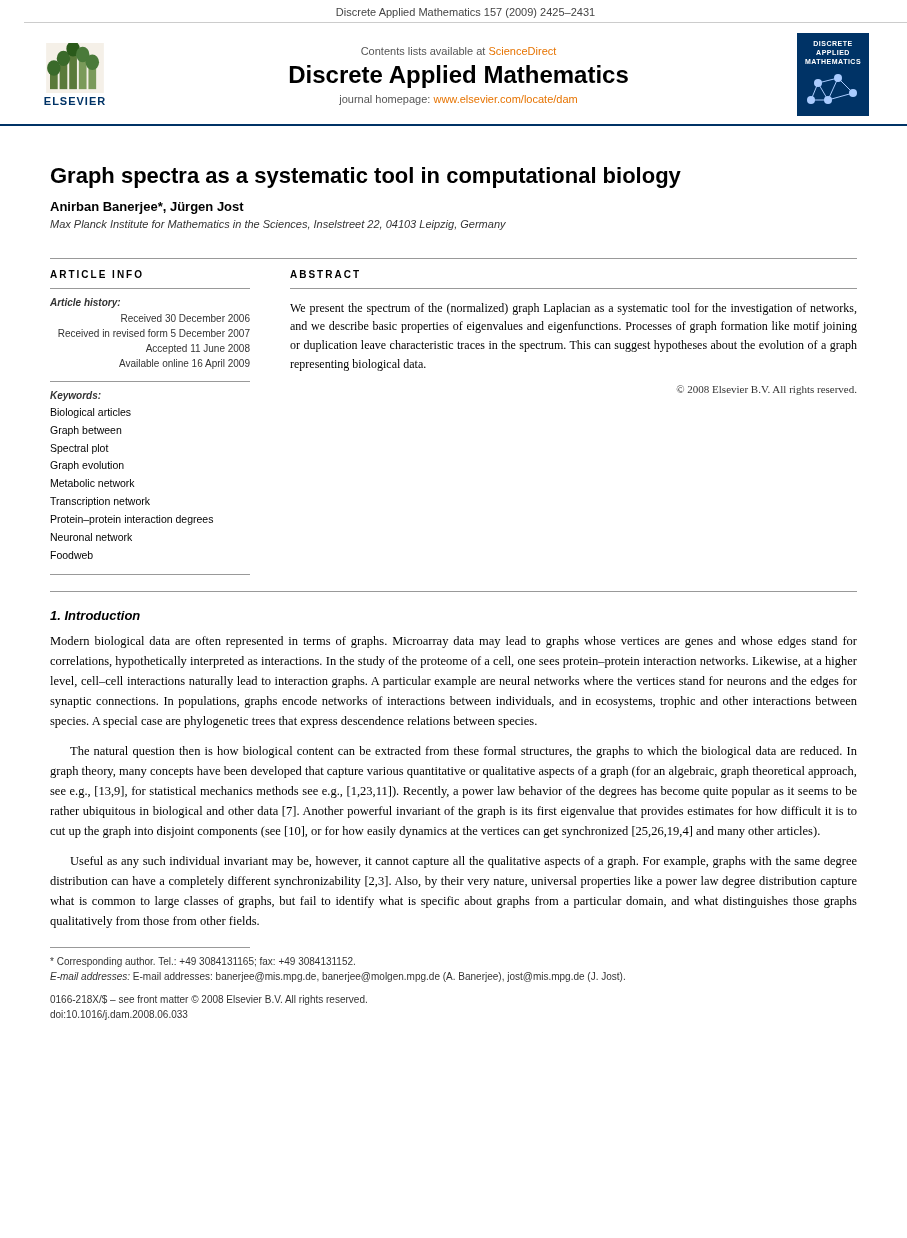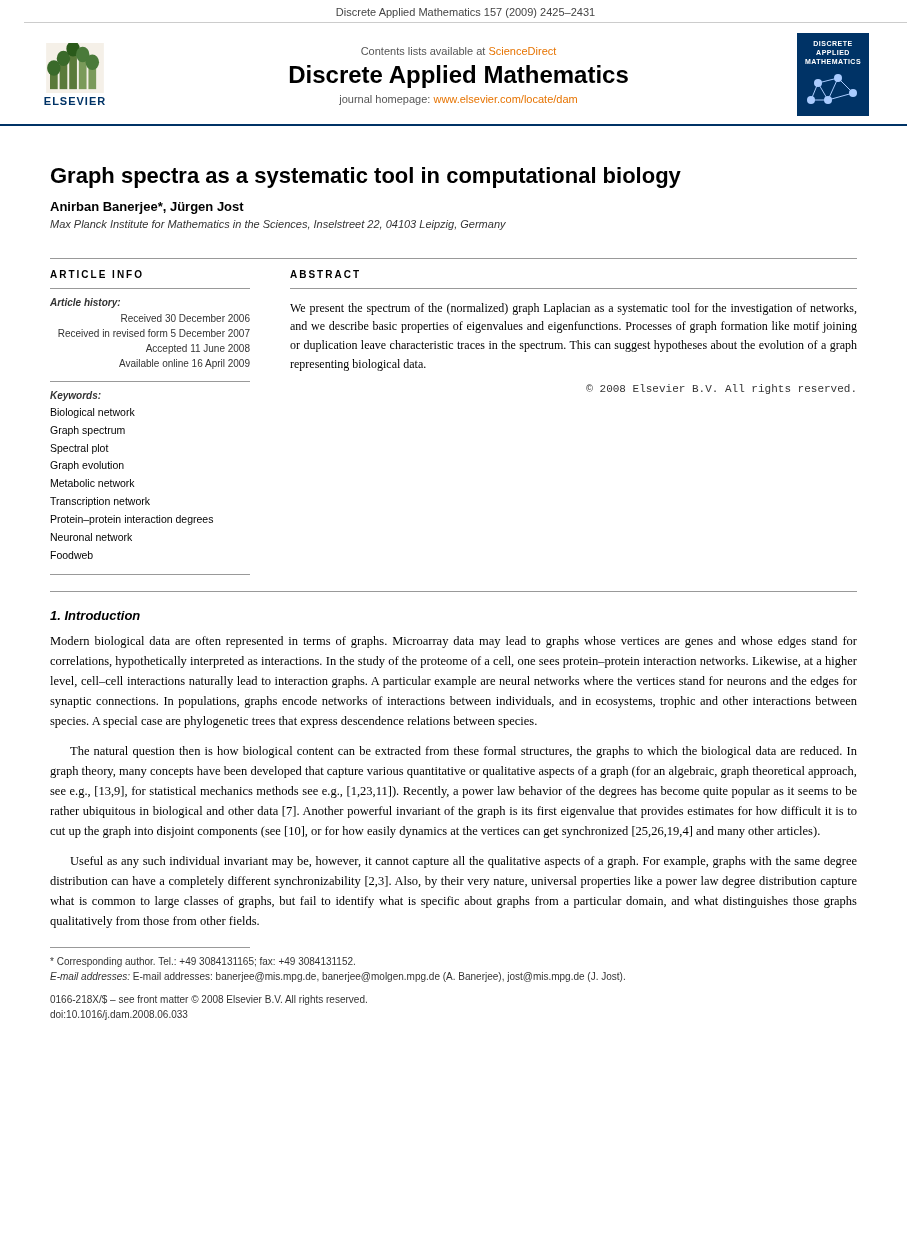--- a/index.html
+++ b/index.html
@@ -194,21 +194,21 @@
       line-height: 1.55;
       color: #000;
       text-align: justify;
       margin-bottom: 10px;
     }
     .copyright-line {
       font-size: 11px;
       text-align: right;
       color: #333;
       margin-top: 6px;
-      font-family: Liberation Mono, monospace;
+      font-family: Liberation Serif, serif;
     }
     .section-title {
       font-family: Arial, sans-serif;
       font-size: 13px;
       font-weight: bold;
       color: #000;
       margin: 16px 0 8px 0;
       font-style: italic;
     }
     .body-text {
@@ -334,22 +334,22 @@
           <div class="value">Received in revised form 5 December 2007</div>
           <div class="value">Accepted 11 June 2008</div>
           <div class="value">Available online 16 April 2009</div>
         </div>
 
         <hr class="left-col-divider">
 
         <div class="article-info-group">
           <div class="label">Keywords:</div>
           <div class="keywords-list">
-            <div>Biological network</div>
-            <div>Graph spectrum</div>
+            <div>Biological articles</div>
+            <div>Graph between</div>
             <div>Spectral plot</div>
             <div>Graph evolution</div>
             <div>Metabolic network</div>
             <div>Transcription network</div>
             <div>Protein–protein interaction degrees</div>
             <div>Neuronal network</div>
             <div>Foodweb</div>
           </div>
         </div>
         <hr class="left-col-divider">

